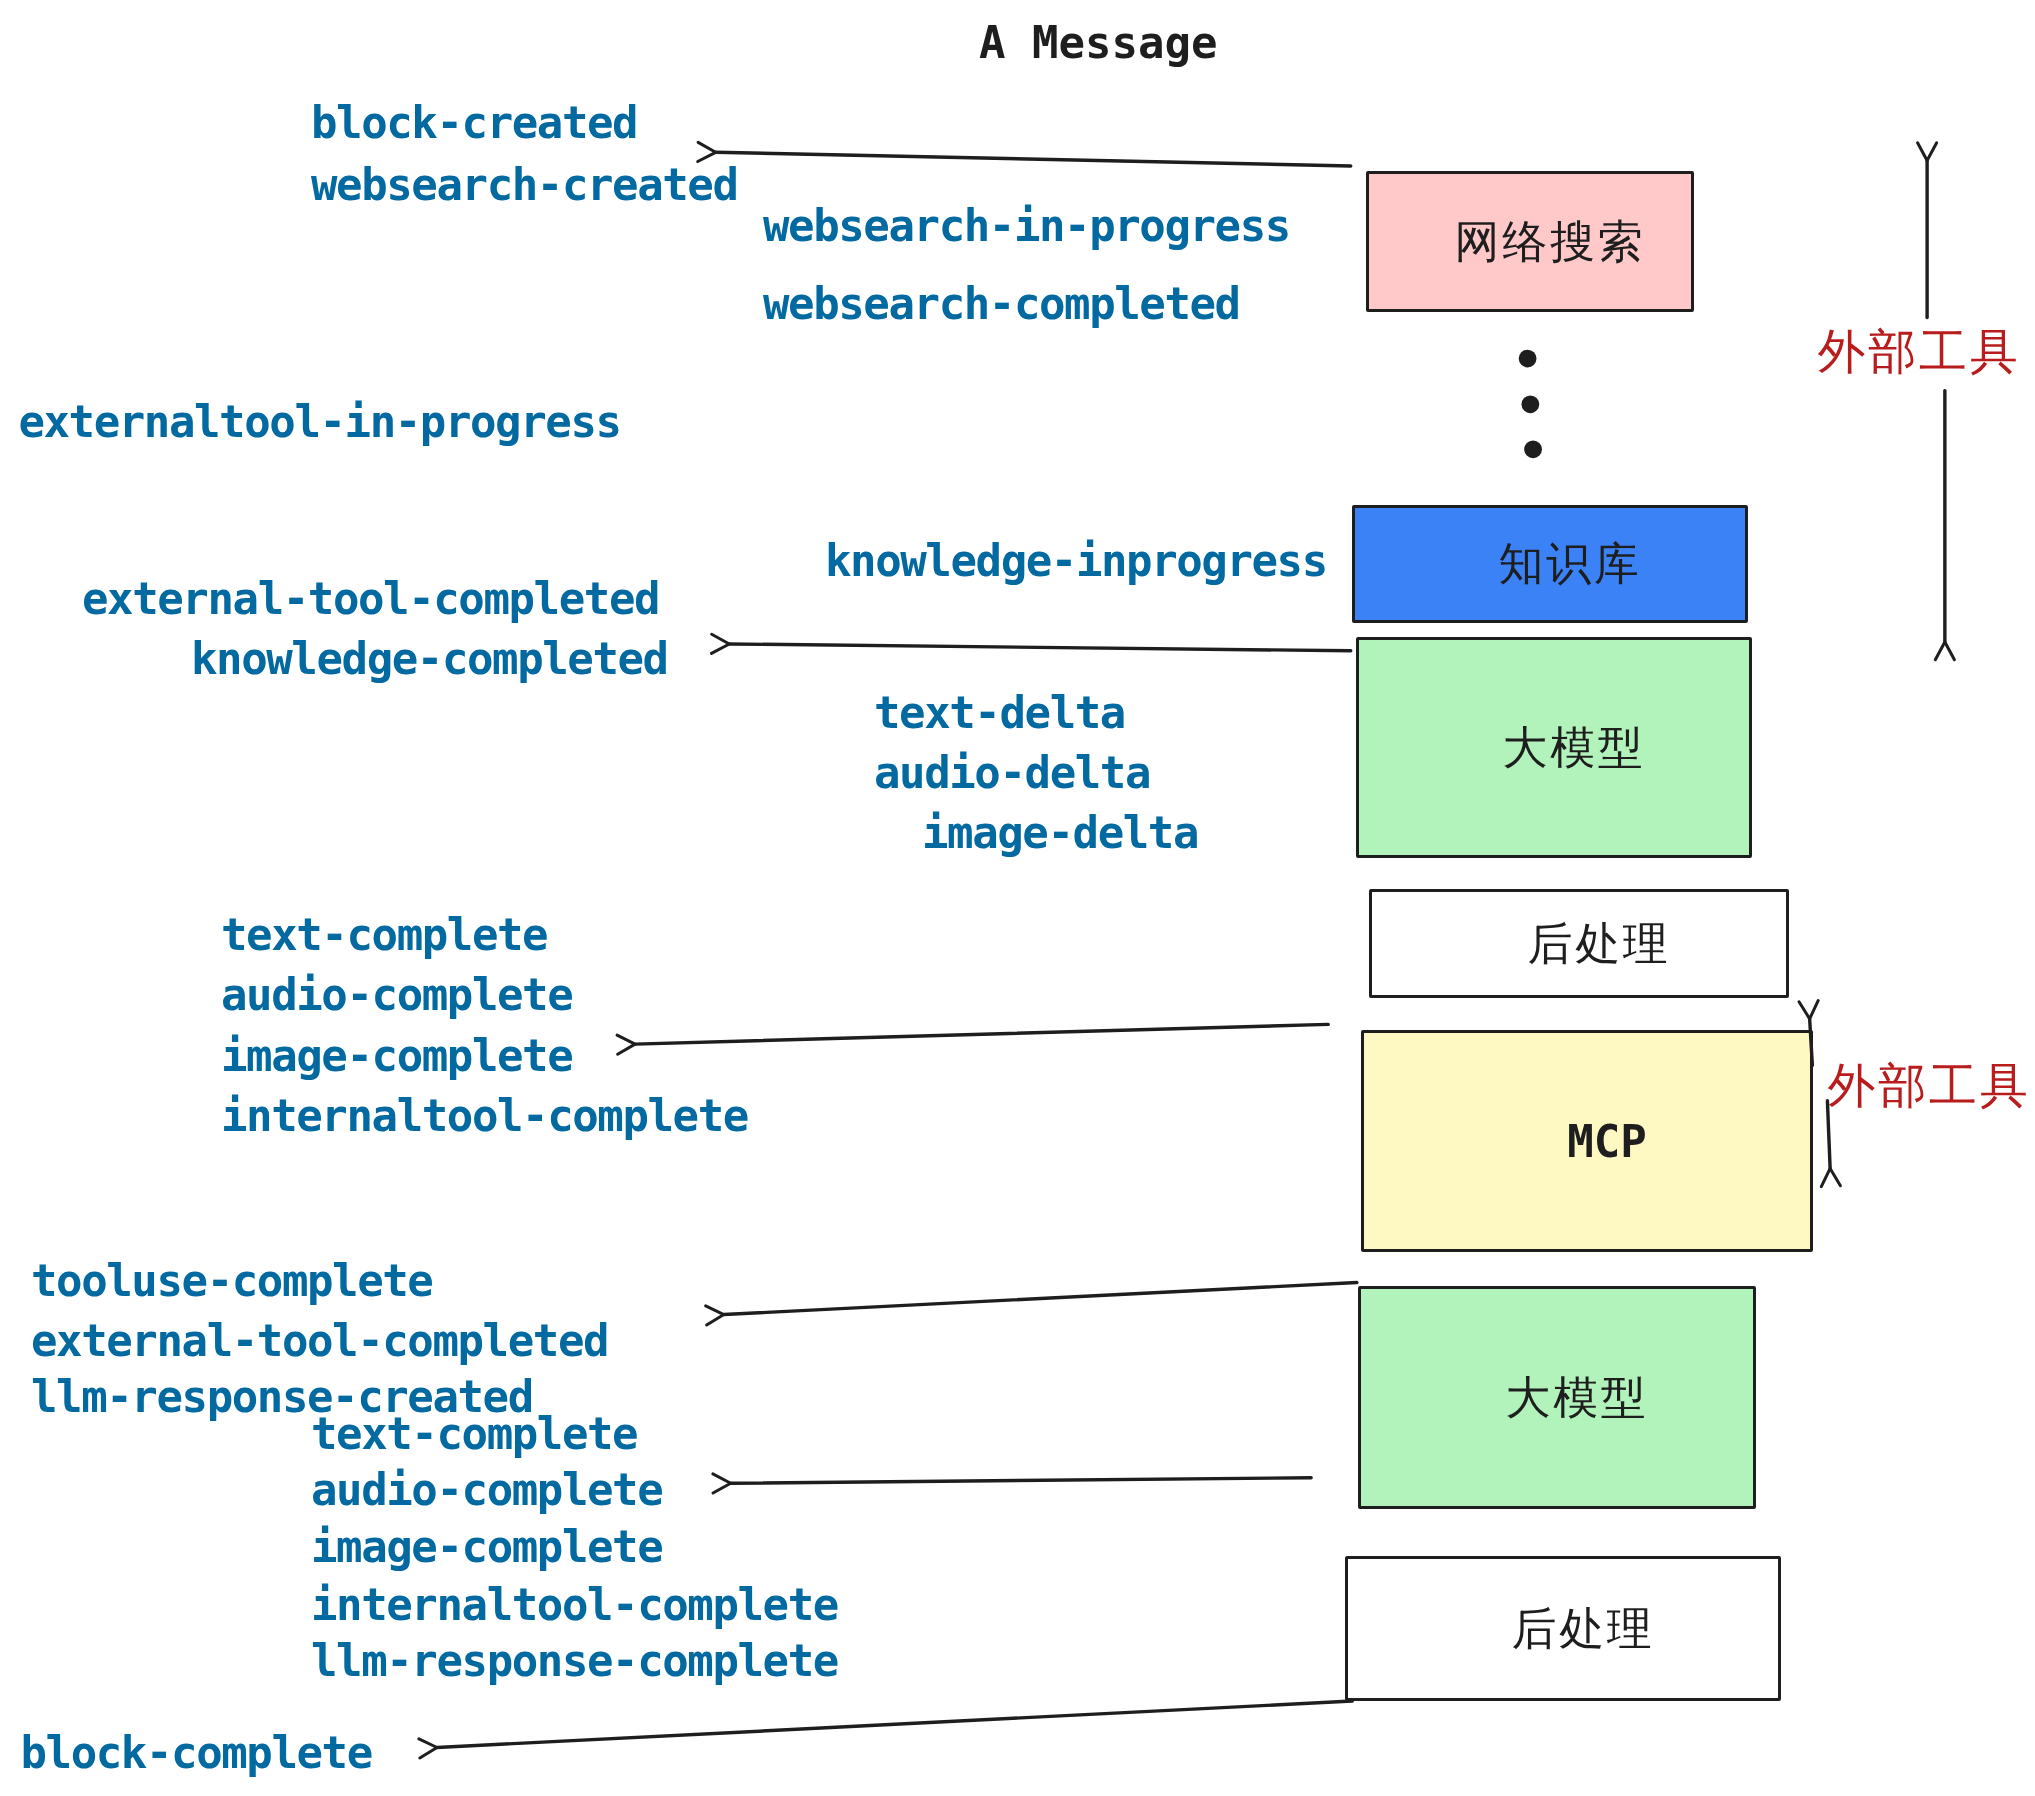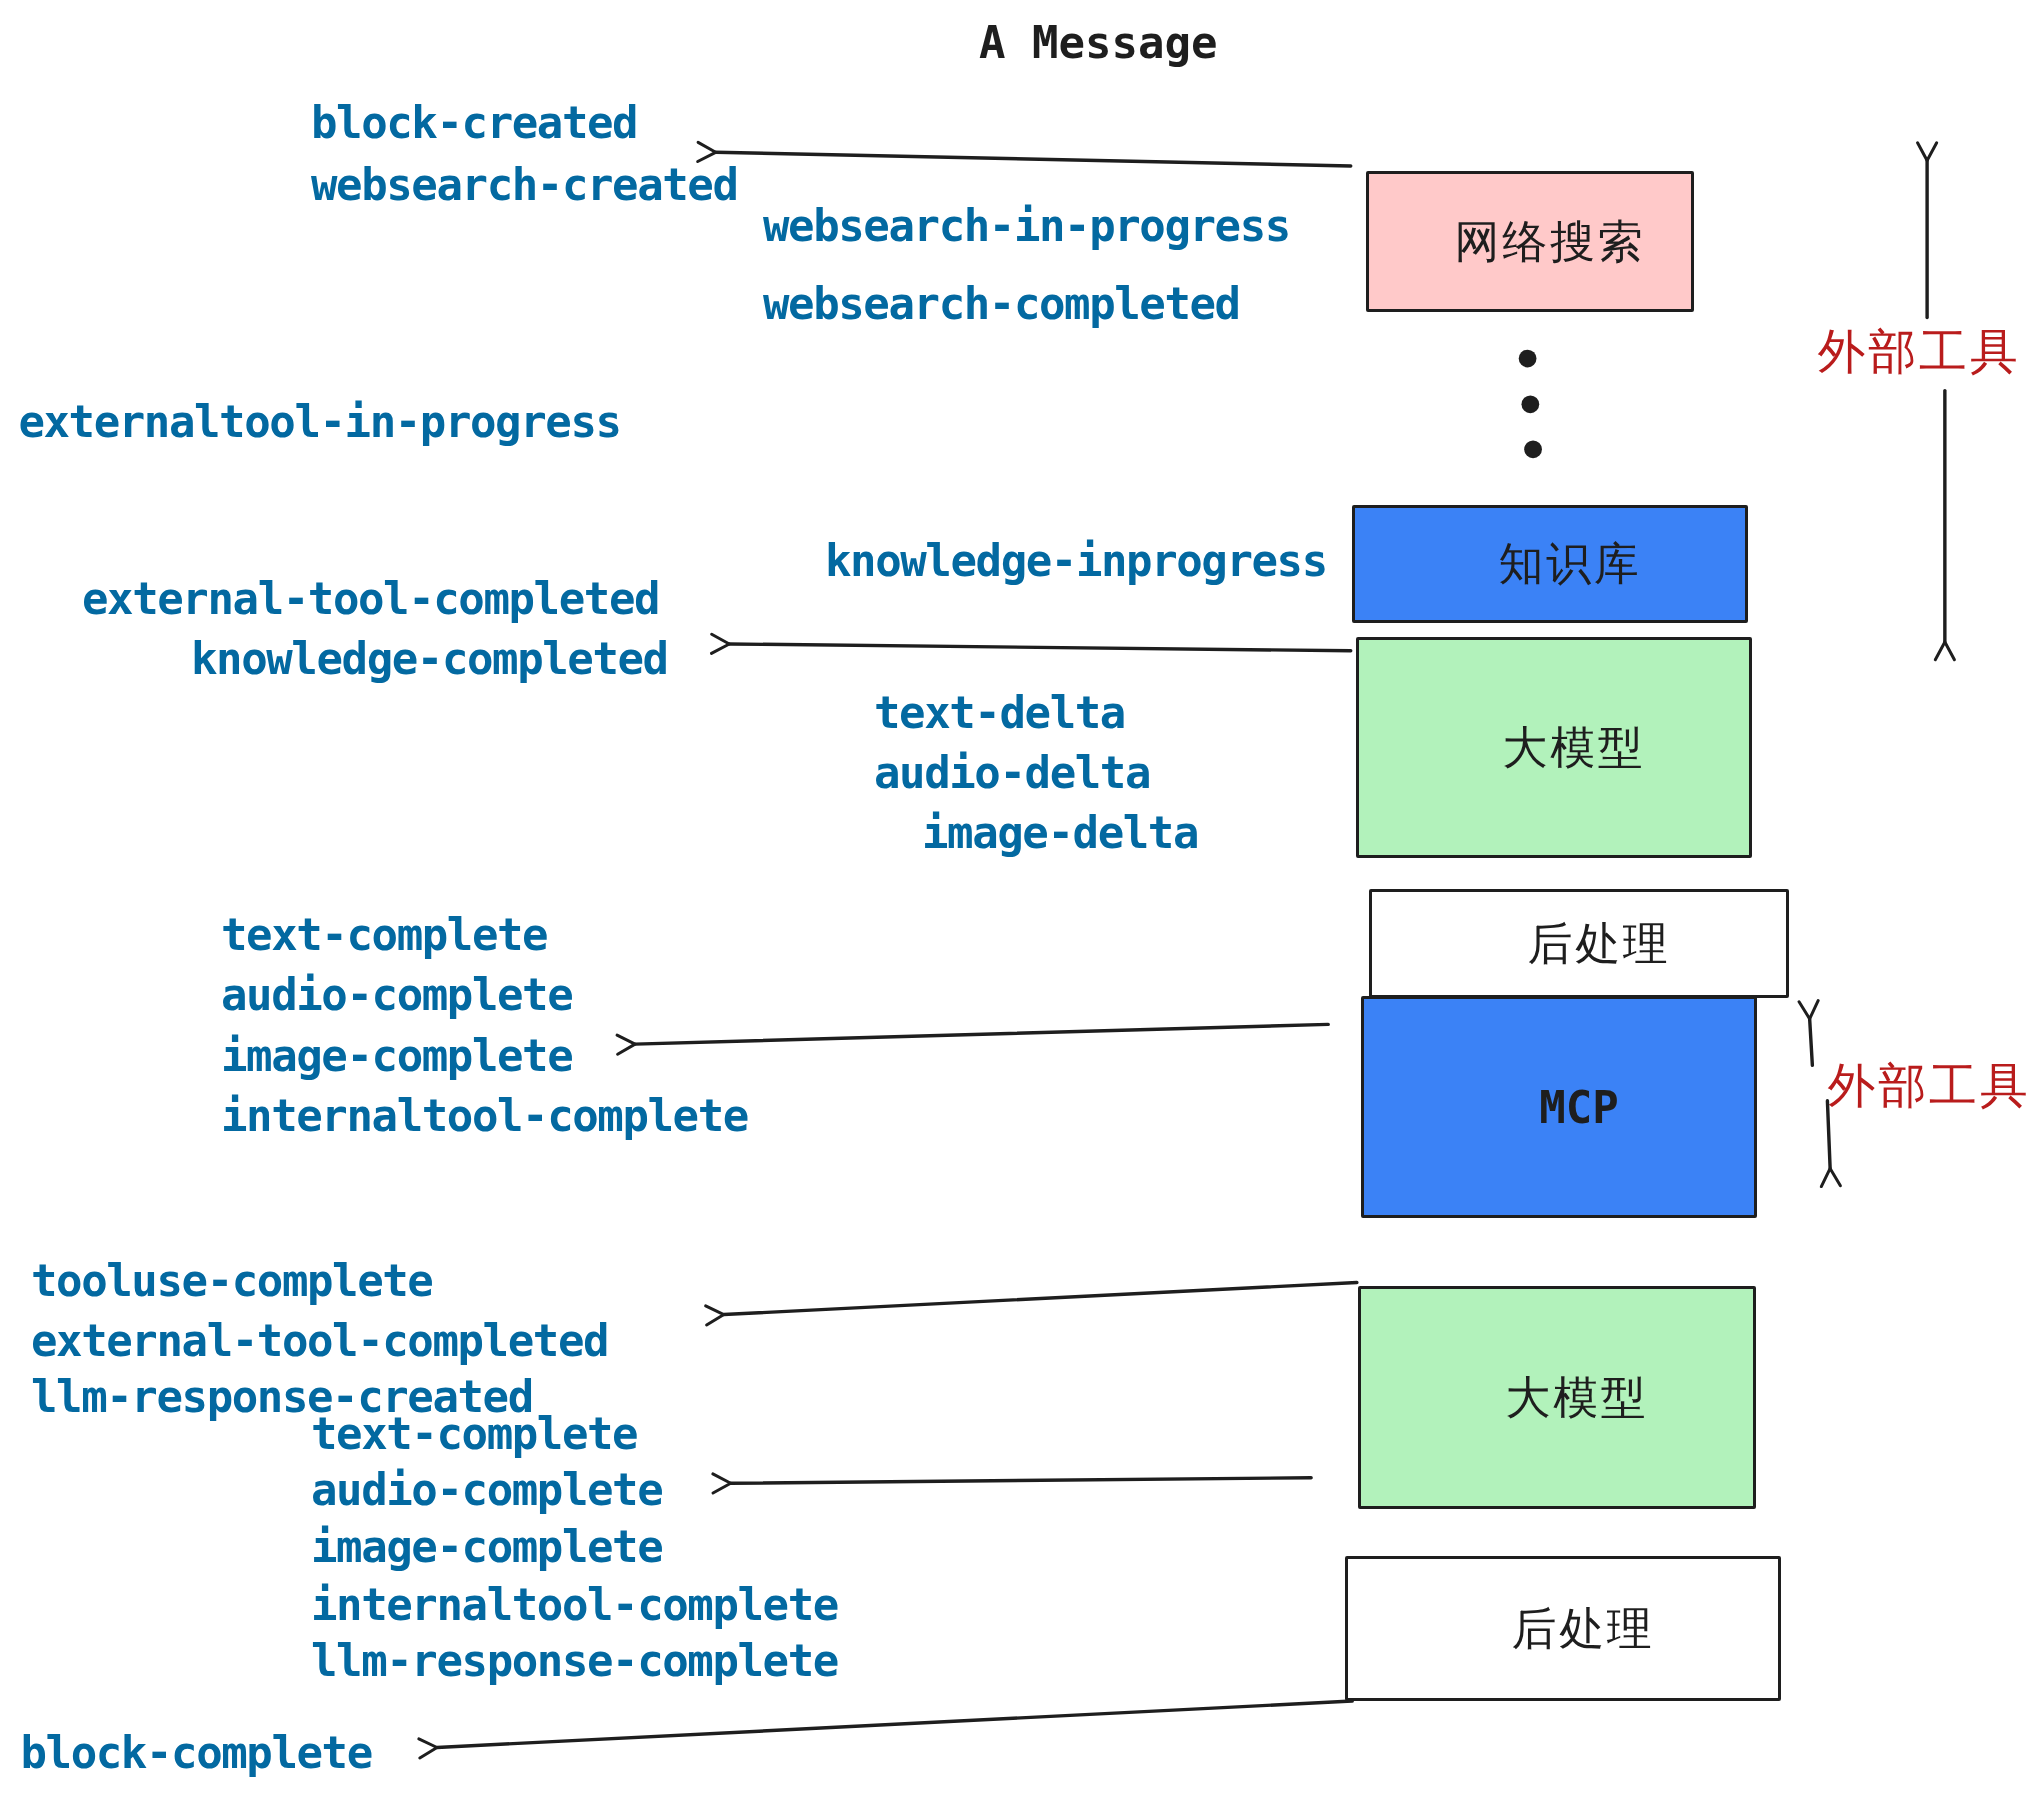--- a/index.html
+++ b/index.html
@@ -55,21 +55,21 @@
   </div>
   <div class="box" style="left:1352px;top:505px;width:396px;height:118px;background:#3b82f6">
     <span>知识库</span>
   </div>
   <div class="box" style="left:1356px;top:637px;width:396px;height:221px;background:#b2f2bb">
     <span>大模型</span>
   </div>
   <div class="box" style="left:1369px;top:889px;width:420px;height:109px;background:#ffffff">
     <span>后处理</span>
   </div>
-  <div class="box mono-label" style="left:1361px;top:996px;width:396px;height:222px;background:#3b82f6">
+  <div class="box mono-label" style="left:1361px;top:1030px;width:452px;height:222px;background:#fef9c3">
     <span>MCP</span>
   </div>
   <div class="box" style="left:1358px;top:1286px;width:398px;height:223px;background:#b2f2bb">
     <span>大模型</span>
   </div>
   <div class="box" style="left:1345px;top:1556px;width:436px;height:145px;background:#ffffff">
     <span>后处理</span>
   </div>
 
   <div class="side-label" style="left:1919px;top:352px">外部工具</div>

